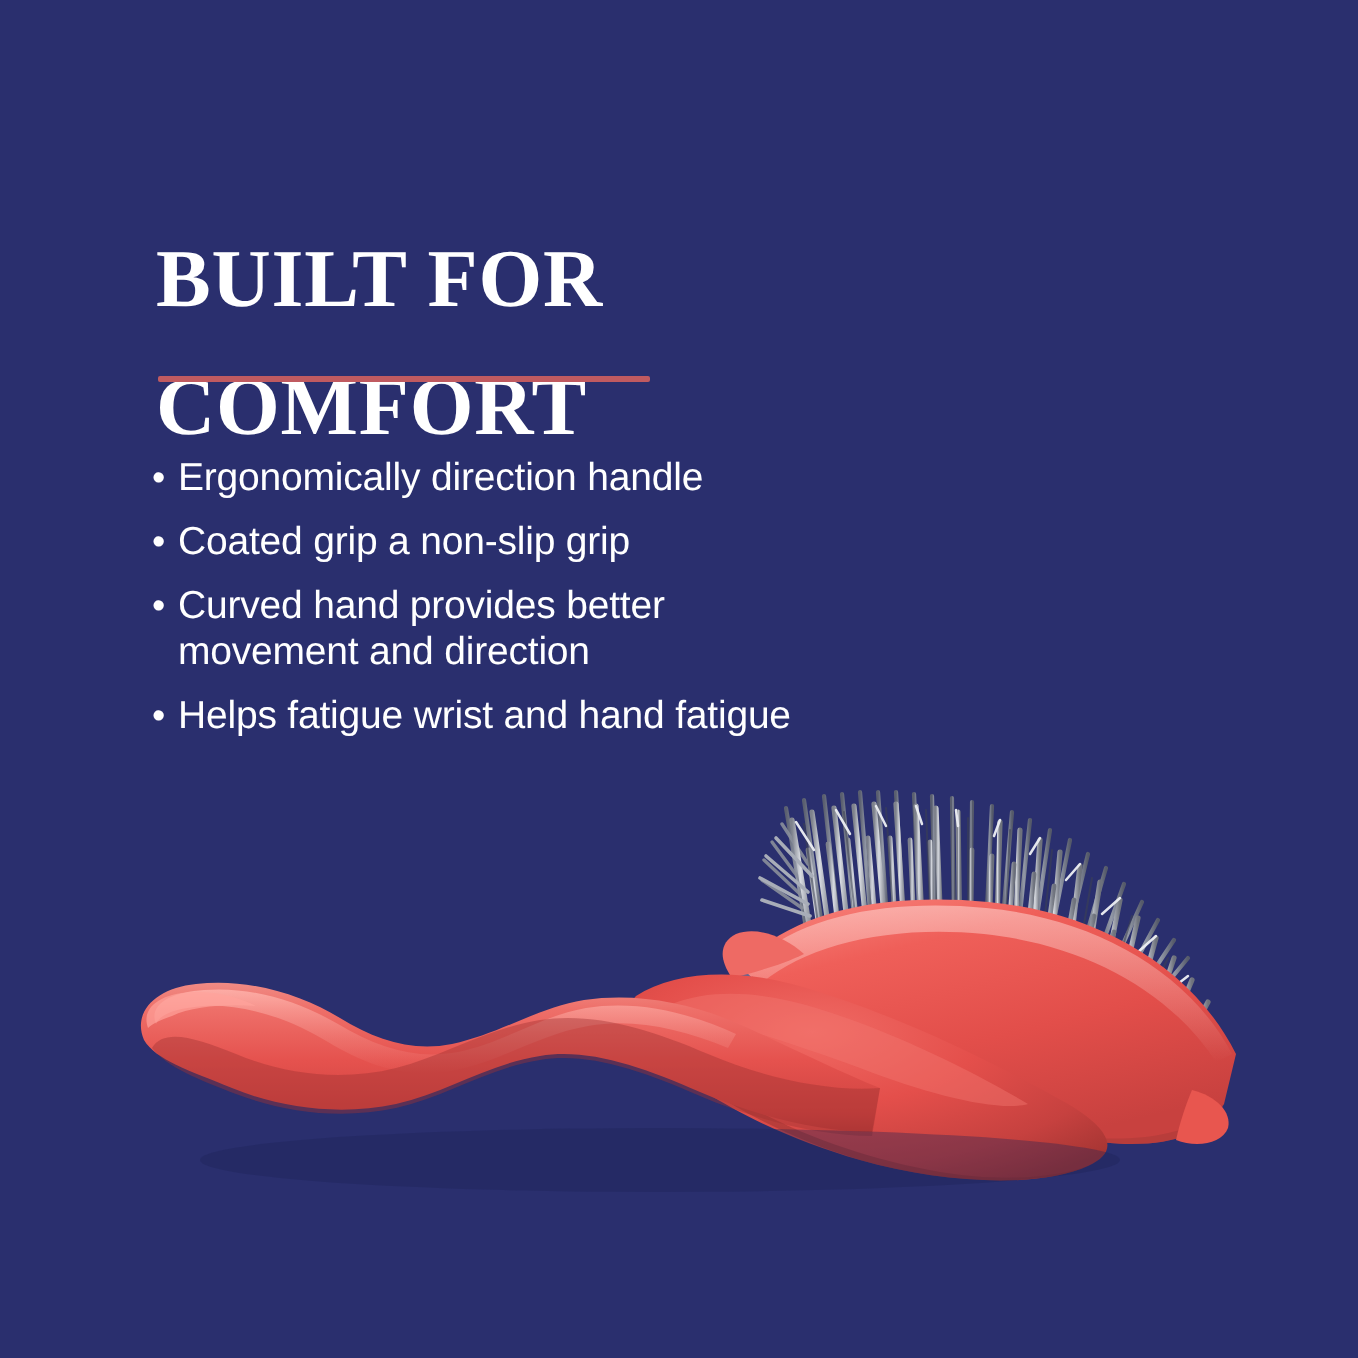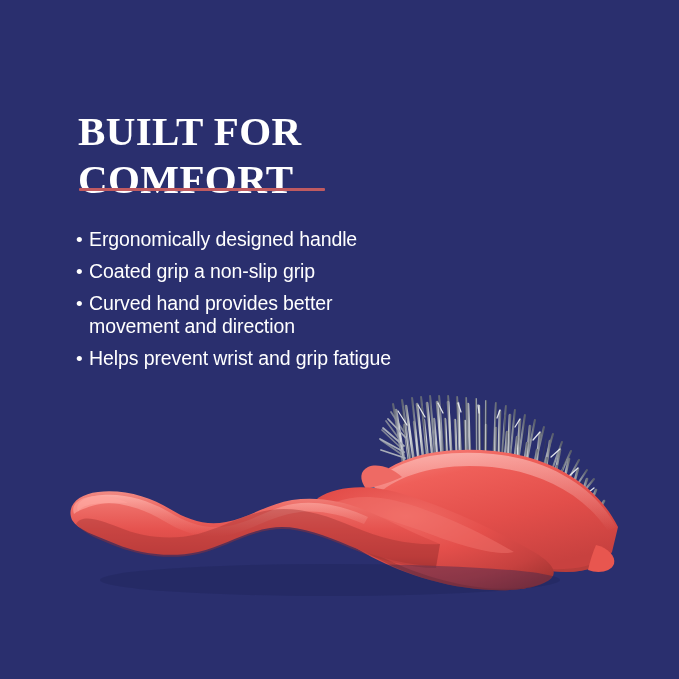--- a/index.html
+++ b/index.html
@@ -25,21 +25,21 @@
 
   
   #headline {
     position: absolute;
     left: 78px;
     top: 80px;
     width: 430px;
     font-family: "Liberation Serif", "DejaVu Serif", serif;
     font-weight: bold;
     font-size: 41px;
-    line-height: 48px;
+    line-height: 64px;
     letter-spacing: 0.4px;
     color: #ffffff;
     text-transform: uppercase;
     white-space: pre-line;
   }
 
   
   #divider {
     position: absolute;
     left: 79px;
@@ -363,34 +363,34 @@
 
   <h1 id="headline">BUILT FOR
 COMFORT</h1>
 
   <div id="divider"></div>
 
   <div id="bullets">
 
     <div class="bullet-row">
       <span class="bullet-dot">•</span>
-      <span class="bullet-text">Ergonomically designed handle</span>
+      <span class="bullet-text">Ergonomically direction handle</span>
     </div>
 
     <div class="bullet-row">
       <span class="bullet-dot">•</span>
       <span class="bullet-text">Coated grip a non-slip grip</span>
     </div>
 
     <div class="bullet-row">
       <span class="bullet-dot">•</span>
       <span class="bullet-text">Curved hand provides better
 movement and direction</span>
     </div>
 
     <div class="bullet-row">
       <span class="bullet-dot">•</span>
-      <span class="bullet-text">Helps prevent wrist and grip fatigue</span>
+      <span class="bullet-text">Helps fatigue wrist and hand fatigue</span>
     </div>
 
   </div>
 
 </div>
 
 </body></html>

